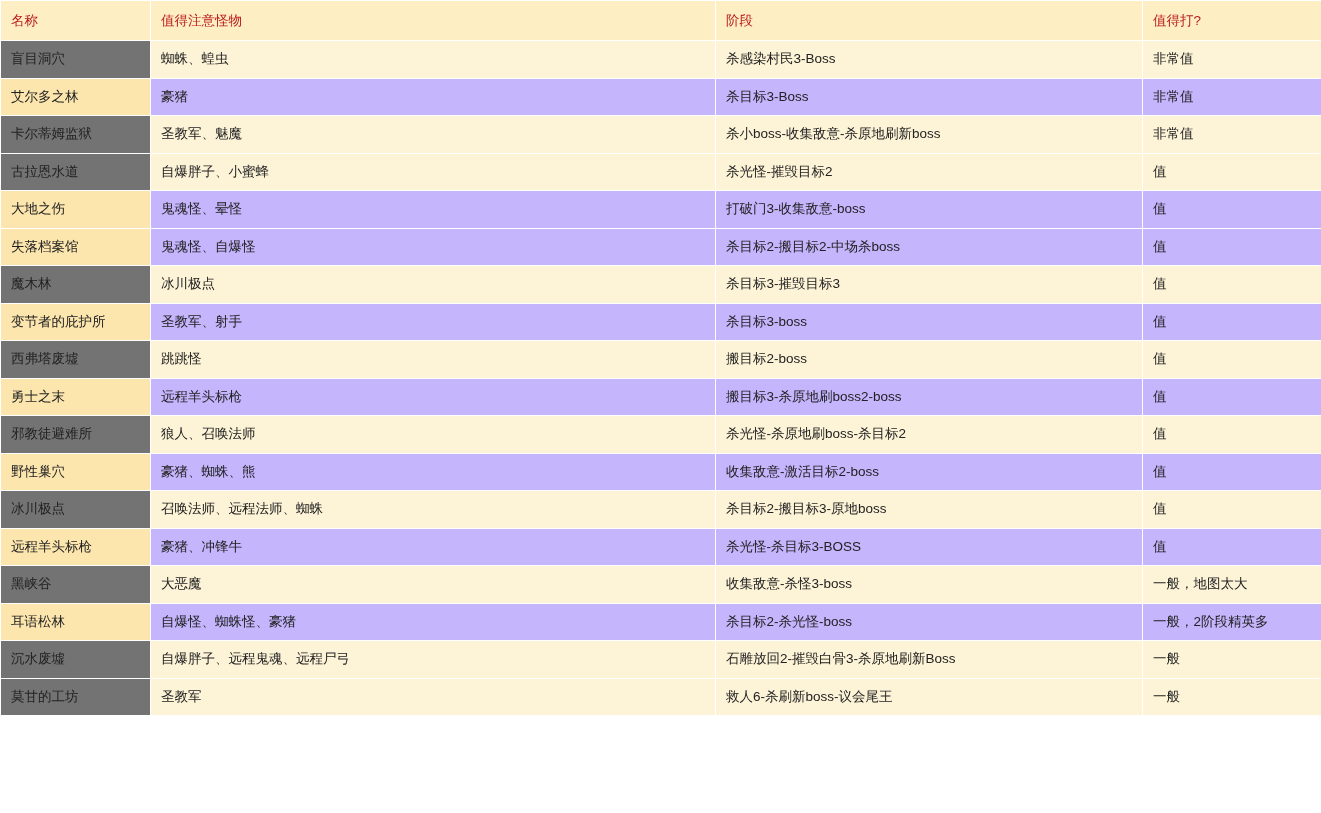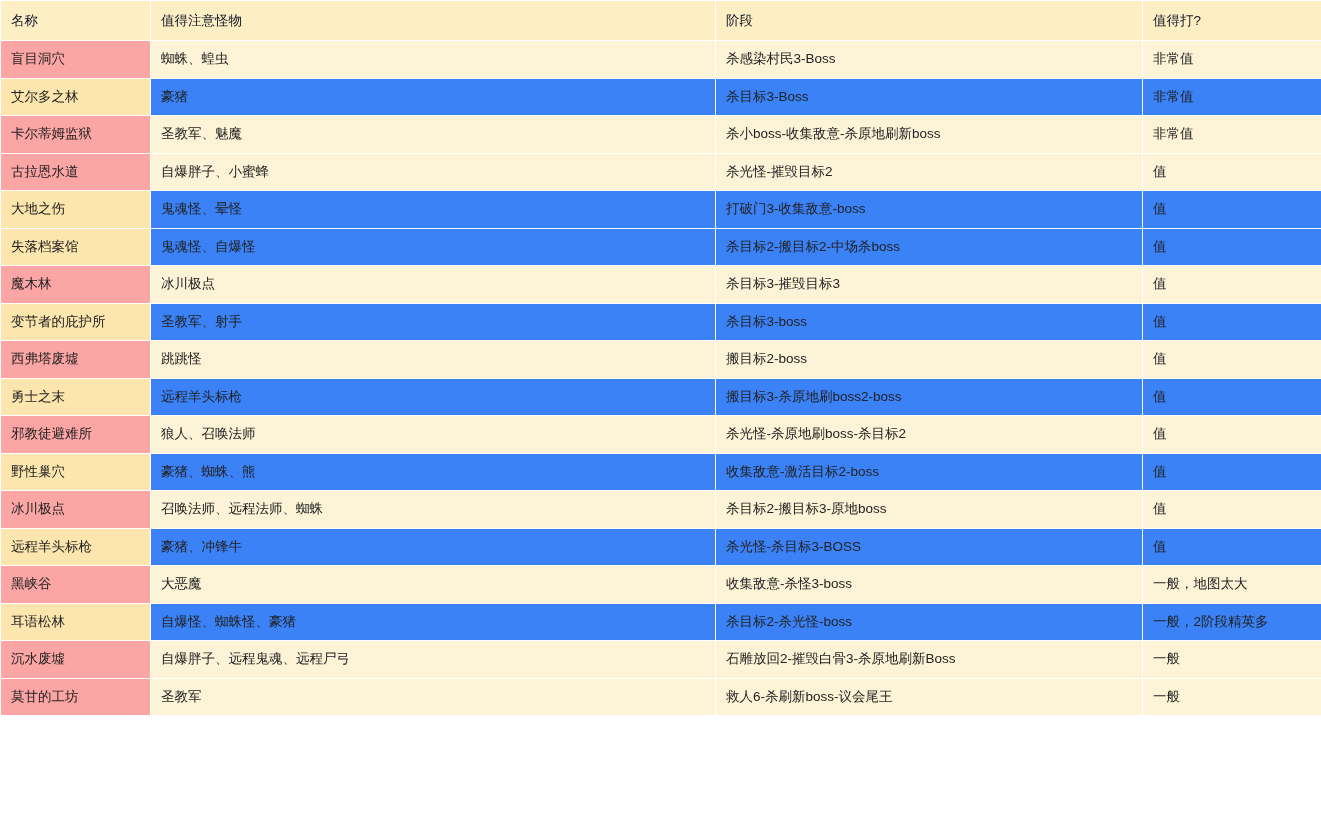--- a/index.html
+++ b/index.html
@@ -31,31 +31,31 @@
     padding: 0 10px;
     height: 36.5px;
     text-align: left;
     vertical-align: middle;
     font-weight: normal;
     white-space: nowrap;
     overflow: hidden;
   }
   table.data-table thead th {
     background: #fdeec4;
-    color: #0f172a;
+    color: #b91c1c;
     height: 39px;
   }
   table.data-table tbody tr td {
     background: #fdf3d7;
   }
   table.data-table tbody tr.alt td {
-    background: #3b82f6;
+    background: #c4b5fd;
   }
   table.data-table tbody tr td.first-col {
-    background: #fca5a5;
+    background: #737373;
   }
   table.data-table tbody tr.alt td.first-col {
     background: #fce6ae;
   }
 </style>
 </head>
 <body>
 
 <table class="data-table">
   <colgroup>

